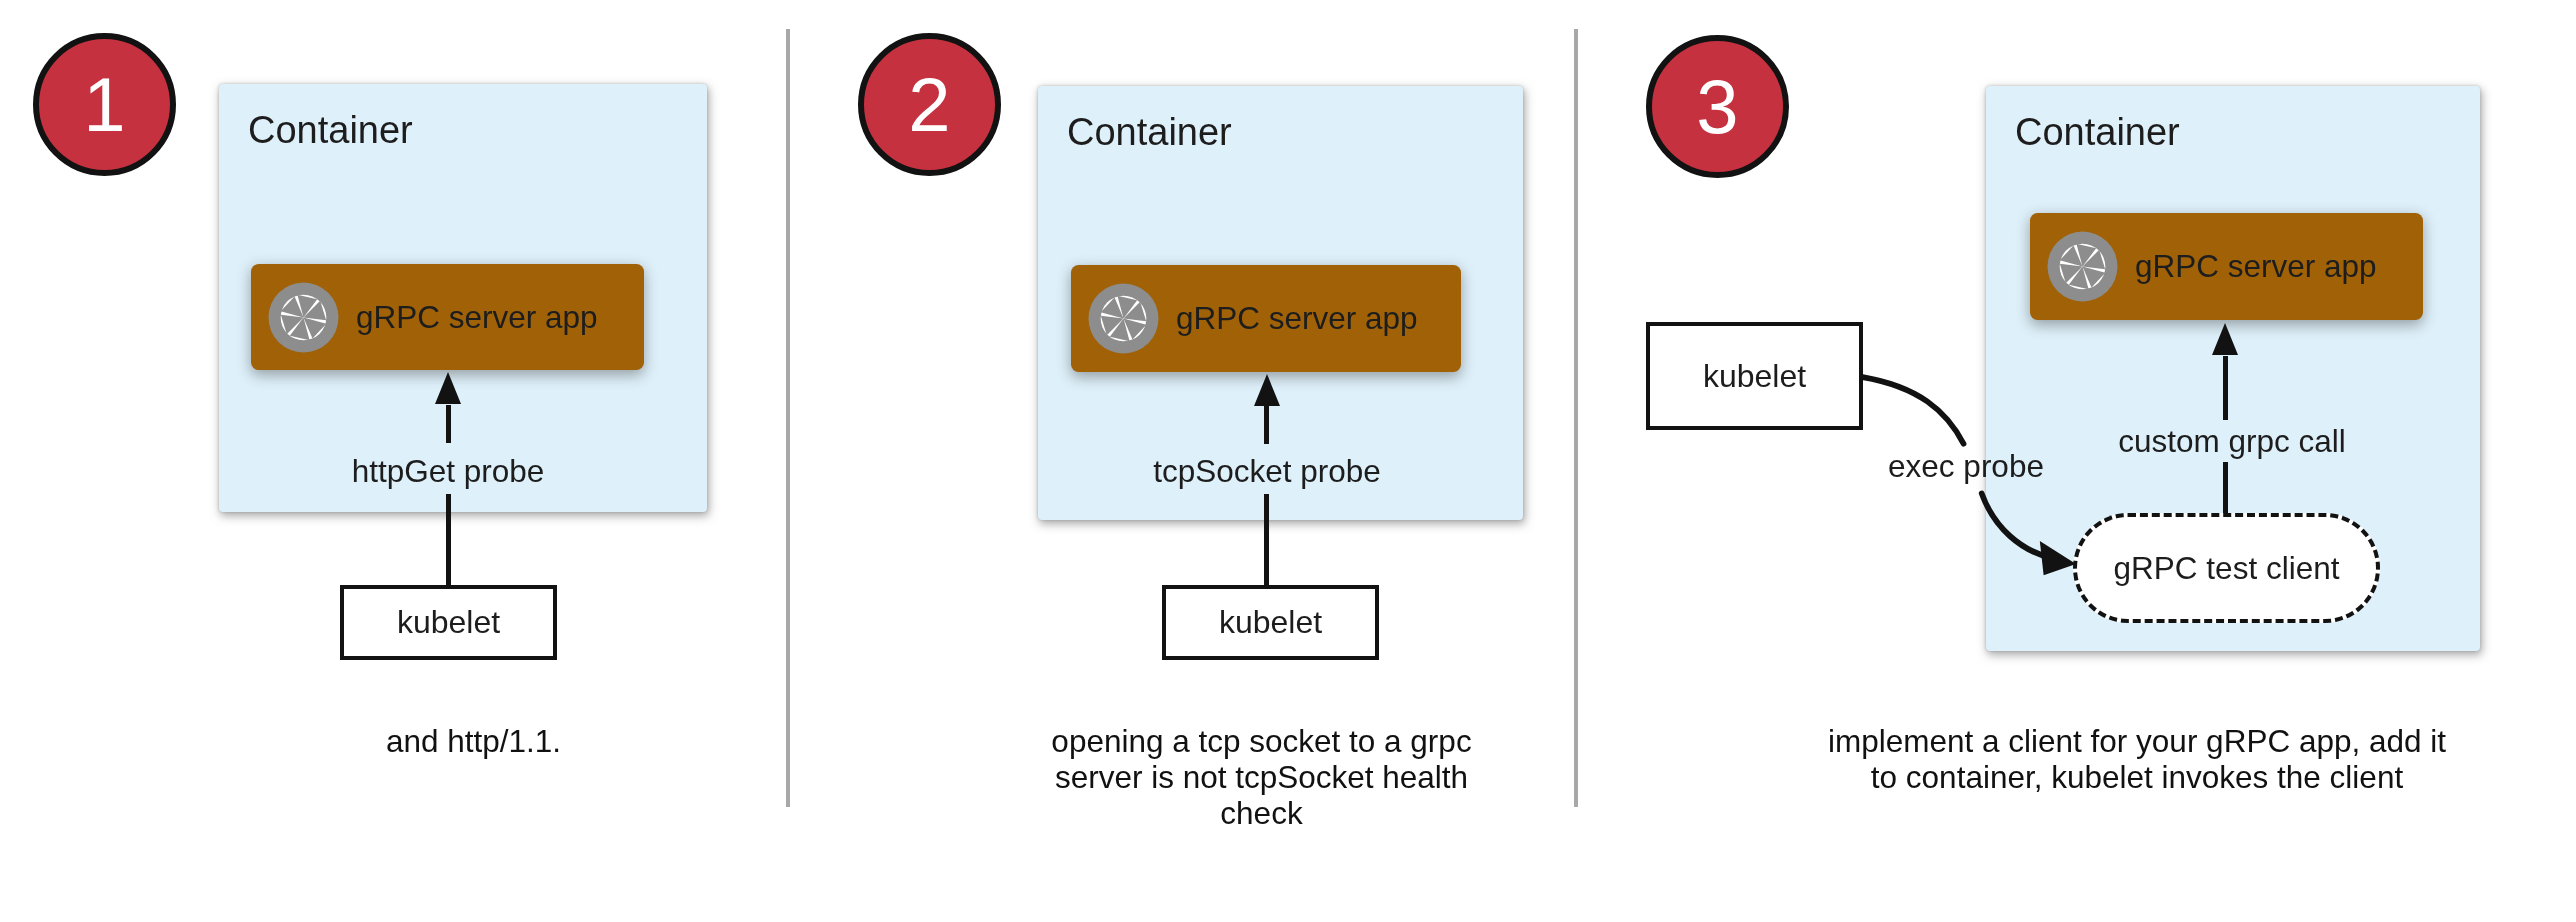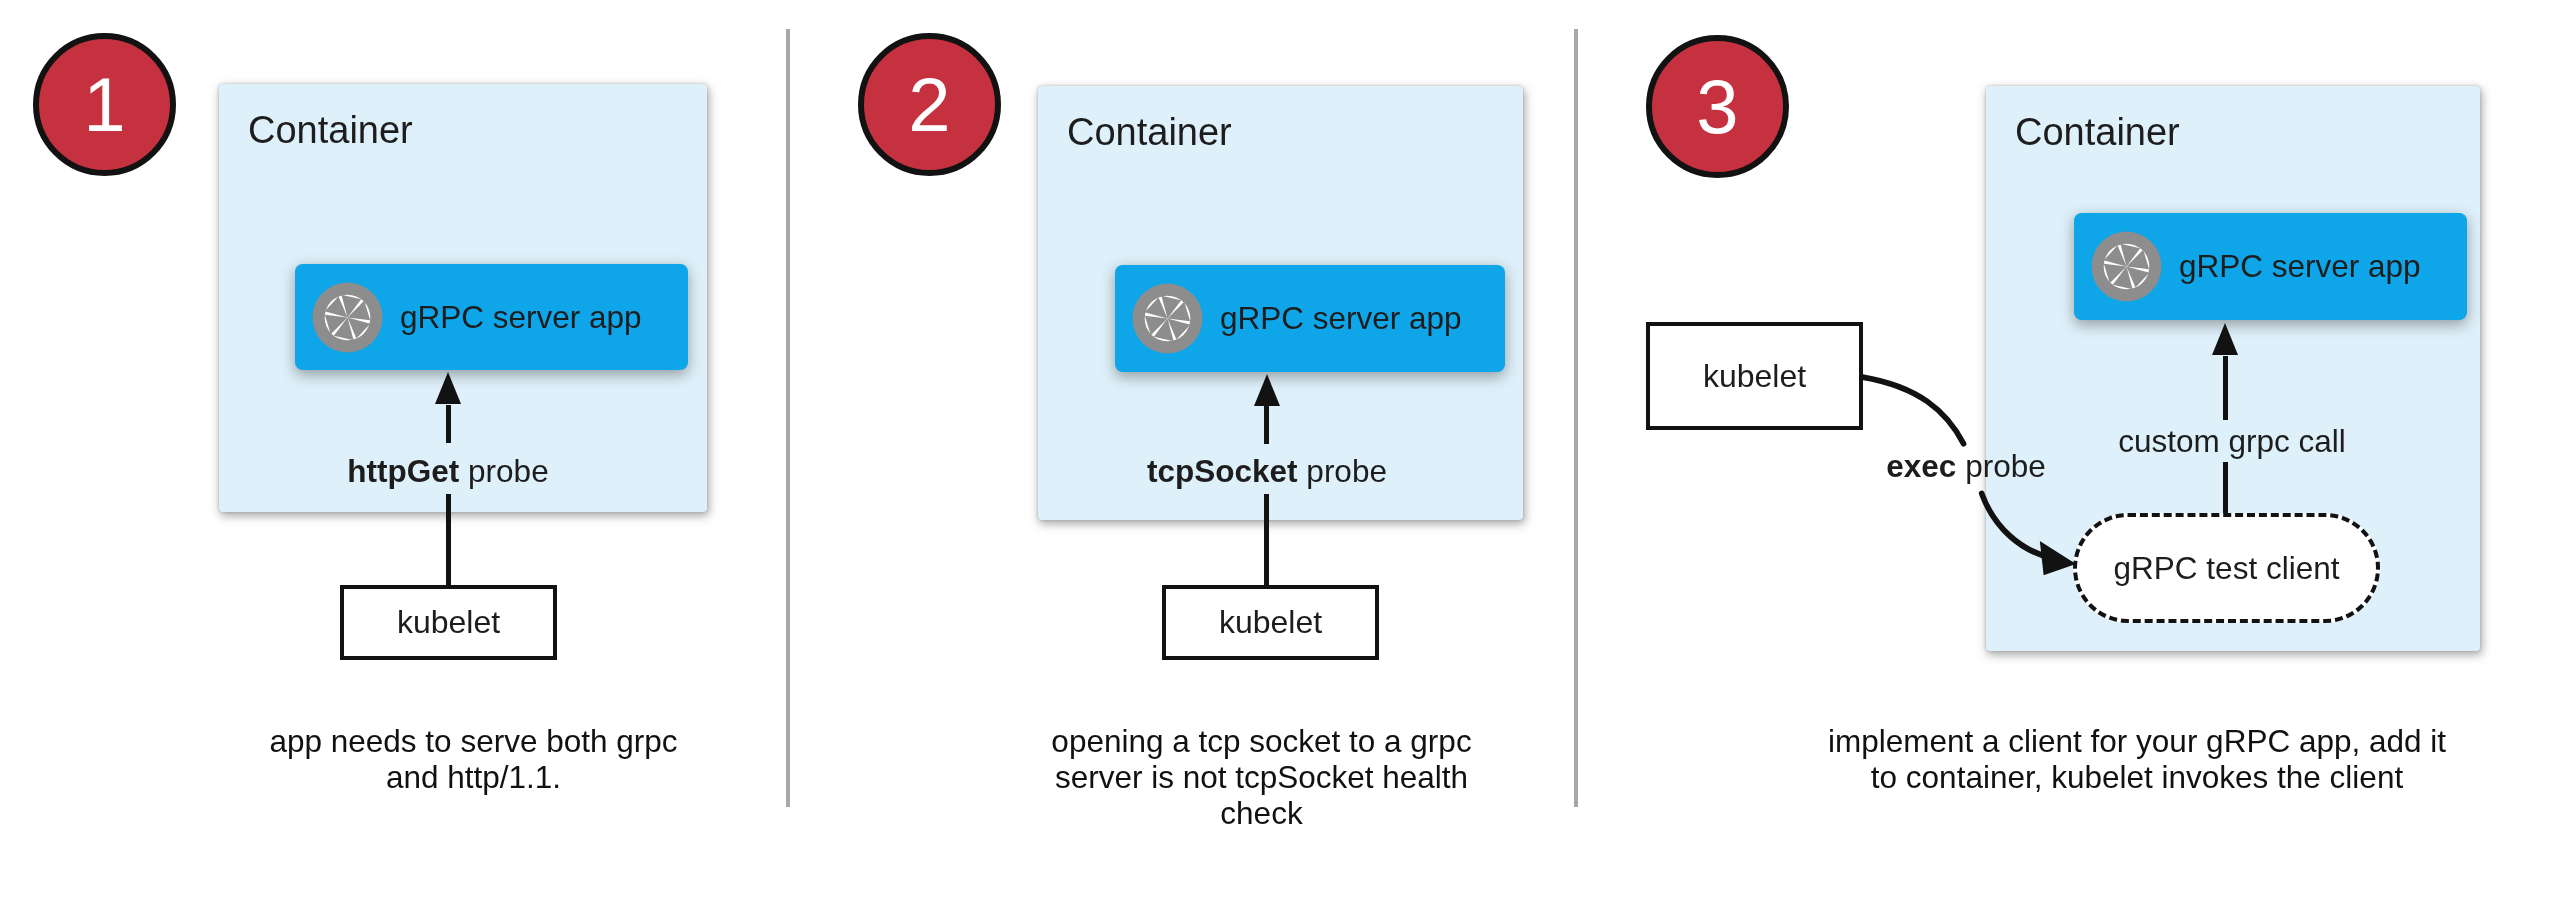--- a/index.html
+++ b/index.html
@@ -19,44 +19,44 @@
   .container-box{
     border-radius:4px;
     box-shadow:1.9px 3.8px 9.5px rgba(100,100,100,0.55), 0 0 2.9px rgba(120,120,120,0.4);
     padding-left:28px;
   }
   .container-label{
     position:absolute;left:29px;top:25px;font-size:38px;color:#1d1d1d;white-space:nowrap;
   }
   
   .app-box{
-    background:#0ea5e9;border-radius:7.6px;box-sizing:border-box;
+    background:#a16207;border-radius:7.6px;box-sizing:border-box;
     box-shadow:0 4.8px 13.4px rgba(60,60,60,0.45);
-    display:flex;align-items:center;padding-left:16px;margin-left:44px;
+    display:flex;align-items:center;padding-left:16px;
   }
   .app-box .label{font-size:31.5px;margin-left:16px;white-space:nowrap;}
   .aperture{width:73px;height:73px;flex:0 0 auto;}
   
   .kubelet-box{
     background:#ffffff;border:4.8px solid #121212;box-sizing:border-box;
     display:flex;align-items:center;justify-content:center;
     font-size:32px;
     text-align:center;
   }
   
   .vline{width:4.8px;background:#121212;}
   .arrowhead-up{
     width:0;height:0;
     border-left:13.4px solid transparent;border-right:13.4px solid transparent;
     border-bottom:32px solid #121212;
   }
   .probe-label{
     width:286px;text-align:center;font-size:31.5px;white-space:nowrap;
   }
-  .probe-label b{font-weight:700;}
+  .probe-label b{font-weight:400;}
   
   .stadium{
     background:#ffffff;border:4.8px dashed #121212;border-radius:953px;box-sizing:border-box;
     display:flex;align-items:center;justify-content:center;font-size:31.5px;white-space:nowrap;
   }
   
   .caption{
     text-align:center;font-size:31.5px;line-height:36px;color:#111111;
   }
   .divider{width:3.8px;background:#a8a8a8;}
@@ -101,21 +101,20 @@
 <div class="abs probe-label" style="left:305px;top:453px;">
   <b>httpGet</b><span> probe</span>
 </div>
 <div class="abs vline" style="left:446px;top:494px;height:91px;"></div>
 
 <div class="abs kubelet-box" style="left:340px;top:585px;width:217px;height:75px;">
   <span>kubelet</span>
 </div>
 
 <div class="abs caption" style="left:235px;top:723px;width:477px;">
-  <div>app needs to serve both grpc</div>
   <div>and http/1.1.</div>
 </div>
 
 <div class="abs divider" style="left:786px;top:29px;height:778px;"></div>
 
 <div class="abs num-circle" style="left:858px;top:33px;background:#c5313f;">
   <span>2</span>
 </div>
 
 <div class="abs container-box" style="left:1038px;top:86px;width:457px;height:434px;background:#def0fa;">

